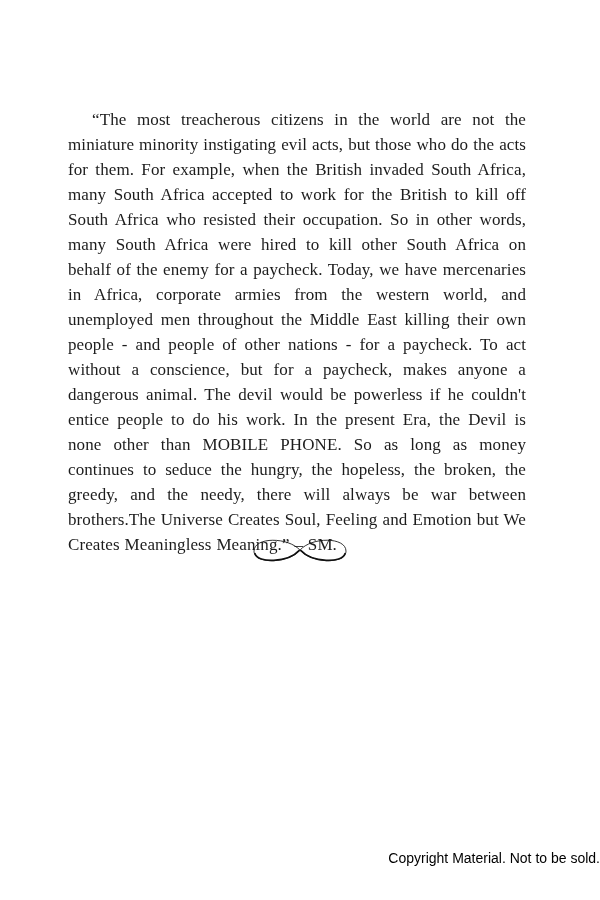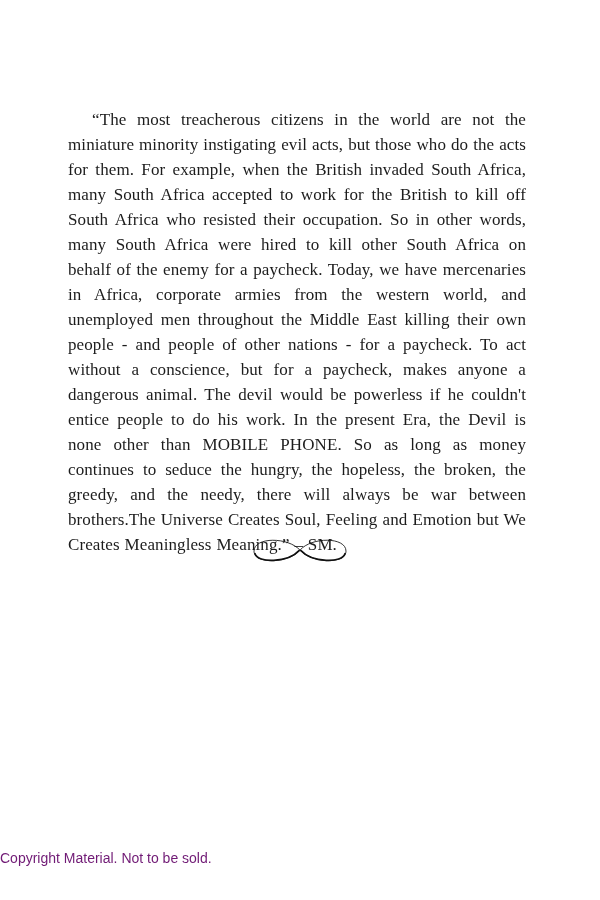--- a/index.html
+++ b/index.html
@@ -44,24 +44,24 @@
   .flourish-wrap svg {
     display: block;
     width: 115px;
     height: auto;
   }
   .copyright-footer {
     position: absolute;
     top: 850px;
     left: 0;
     width: 600px;
-    text-align: left;
+    text-align: right;
     font-family: "Liberation Sans", sans-serif;
     font-size: 14px;
-    color: #701a75;
+    color: #000000;
   }
 </style>
 </head>
 <body>
 
 <div class="book-page">
 
   <p class="quote-paragraph">“The most treacherous citizens in the world are not the miniature minority instigating evil acts, but those who do the acts for them. For example, when the British invaded South Africa, many South Africa accepted to work for the British to kill off South Africa who resisted their occupation. So in other words, many South Africa were hired to kill other South Africa on behalf of the enemy for a paycheck. Today, we have mercenaries in Africa, corporate armies from the western world, and unemployed men throughout the Middle East killing their own people - and people of other nations - for a paycheck. To act without a conscience, but for a paycheck, makes anyone a dangerous animal. The devil would be powerless if he couldn't entice people to do his work. In the present Era, the Devil is none other than MOBILE PHONE. So as long as money continues to seduce the hungry, the hopeless, the broken, the greedy, and the needy, there will always be war between brothers.The Universe Creates Soul, Feeling and Emotion but We Creates Meaningless Meaning.” – SM.</p>
 
   <div class="flourish-wrap">

